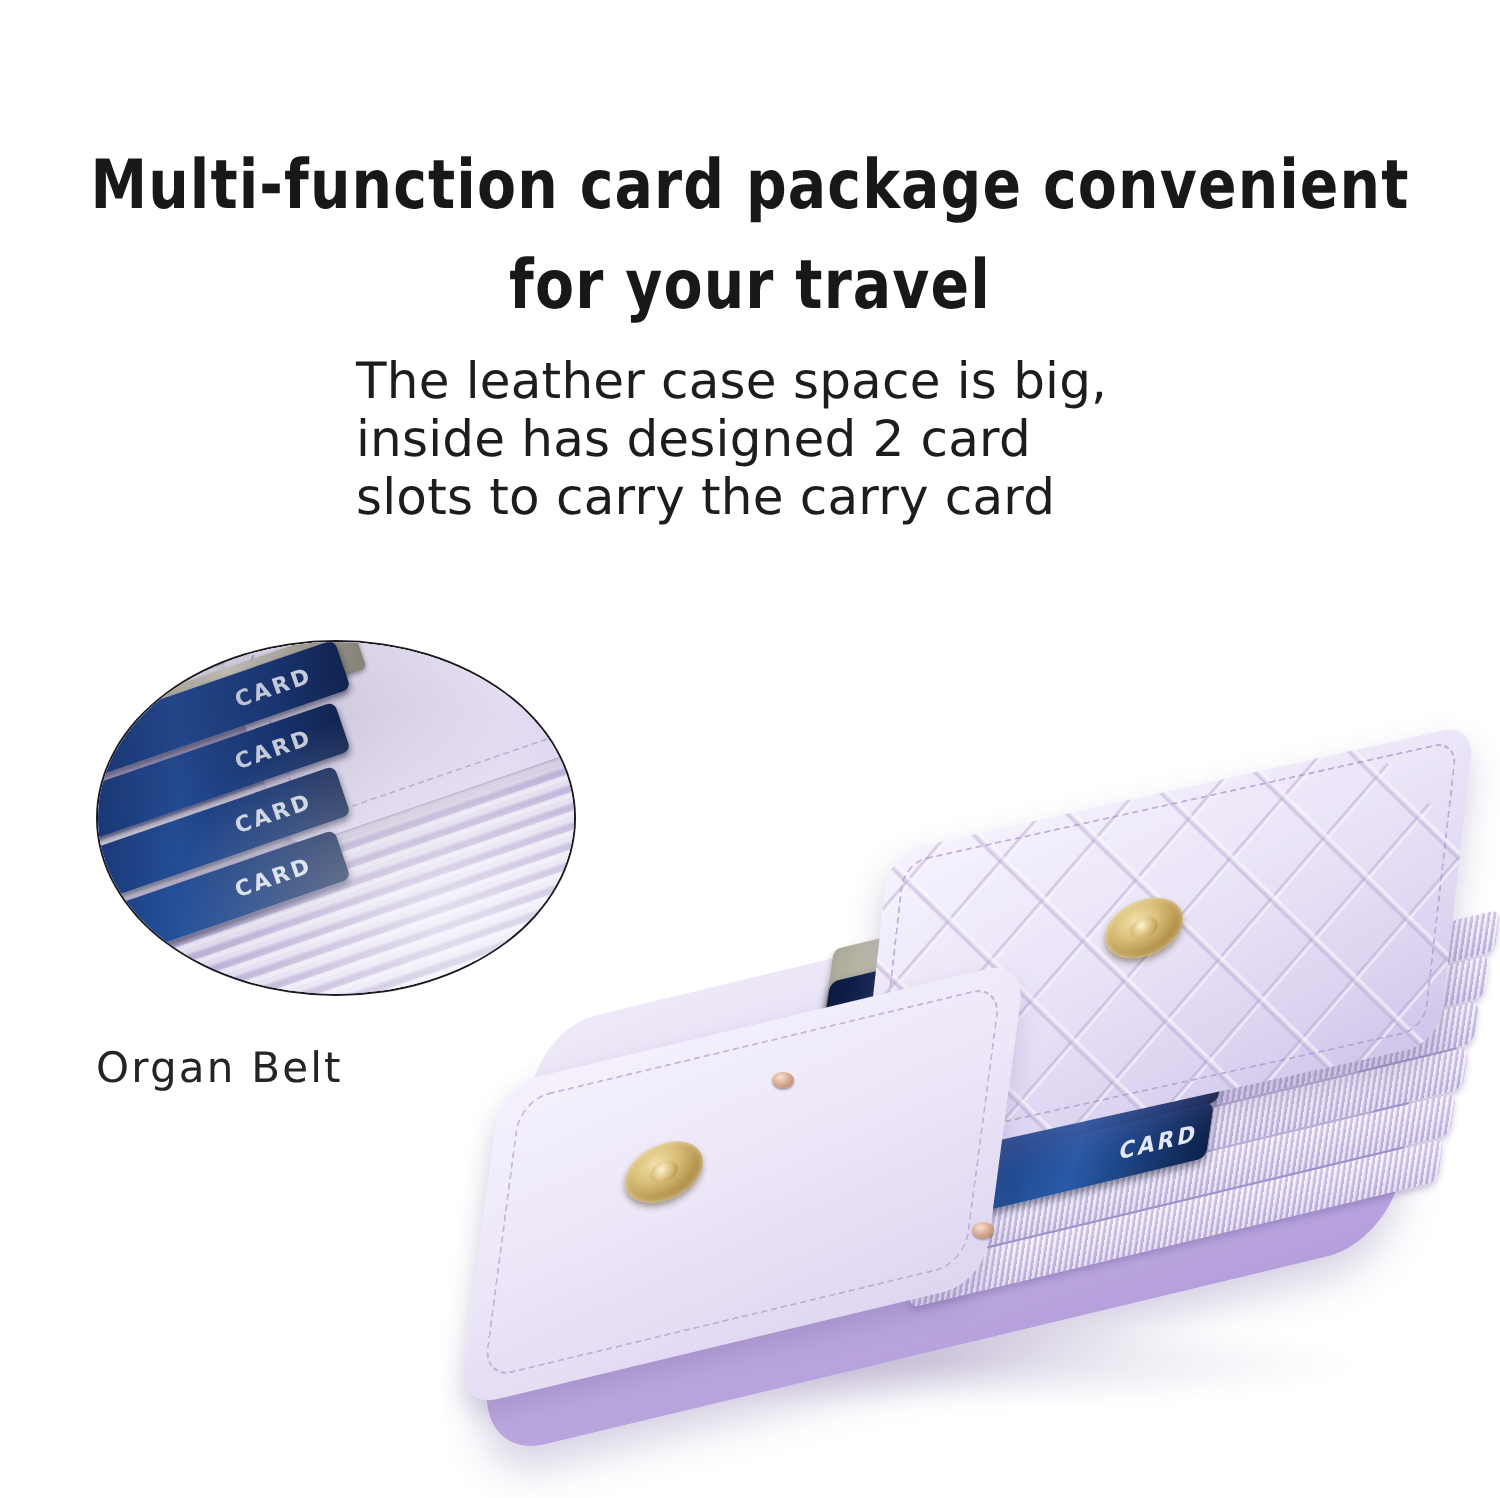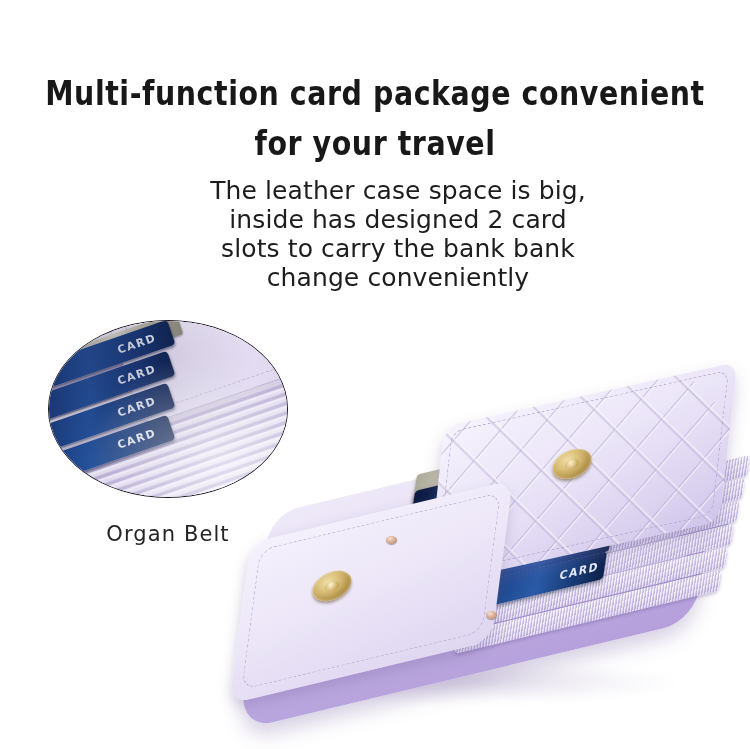--- a/index.html
+++ b/index.html
@@ -46,21 +46,21 @@
     left: 178px;
     top: 176px;
     width: 440px;
     color: #1d1d1d;
     font-family: "DejaVu Sans", sans-serif;
     font-weight: 400;
     font-size: 25px;
     line-height: 29px;
     letter-spacing: 0.1px;
   }
-  .body-copy .bc-line { display: block; white-space: nowrap; text-align: center; }
+  .body-copy .bc-line { display: block; white-space: nowrap; }
 
   
   .callout {
     position: absolute;
     left: 48px;
     top: 320px;
     width: 240px;
     height: 178px;
   }
   .callout-ellipse {
@@ -150,21 +150,20 @@
     position: absolute; inset: 0;
     background:
       radial-gradient(ellipse at 72% 78%, rgba(255,255,255,.55) 0%, rgba(255,255,255,0) 55%),
       radial-gradient(ellipse at 18% 20%, rgba(30,20,60,.22) 0%, rgba(30,20,60,0) 60%);
   }
   .callout-label {
     position: absolute;
     left: 48px;
     top: 522px;
     width: 240px;
-    text-align: center;
     color: #242424;
     font-family: "DejaVu Sans", sans-serif;
     font-size: 21px;
     letter-spacing: 1.1px;
   }
 
   
   .product {
     position: absolute;
     left: 236px;
@@ -425,22 +424,21 @@
 <div id="page">
 
   <h1 class="headline">
     <span class="hl-line">Multi-function card package convenient</span>
     <span class="hl-line">for your travel</span>
   </h1>
 
   <p class="body-copy">
     <span class="bc-line">The leather case space is big,</span>
     <span class="bc-line">inside has designed 2 card</span>
-    <span class="bc-line">slots to carry the bank bank</span>
-    <span class="bc-line">change conveniently</span>
+    <span class="bc-line">slots to carry the carry card</span>
   </p>
 
   <div class="callout">
     <div class="callout-ellipse">
       <div class="co-bg"></div>
       <div class="co-pleats"></div>
       <div class="co-flap"></div>
       <div class="co-cash"></div>
 
       <div class="co-card c1">

